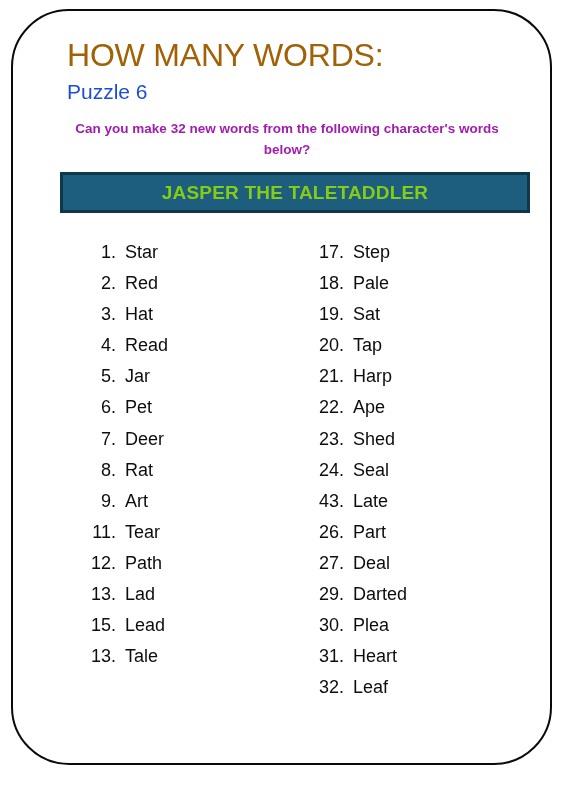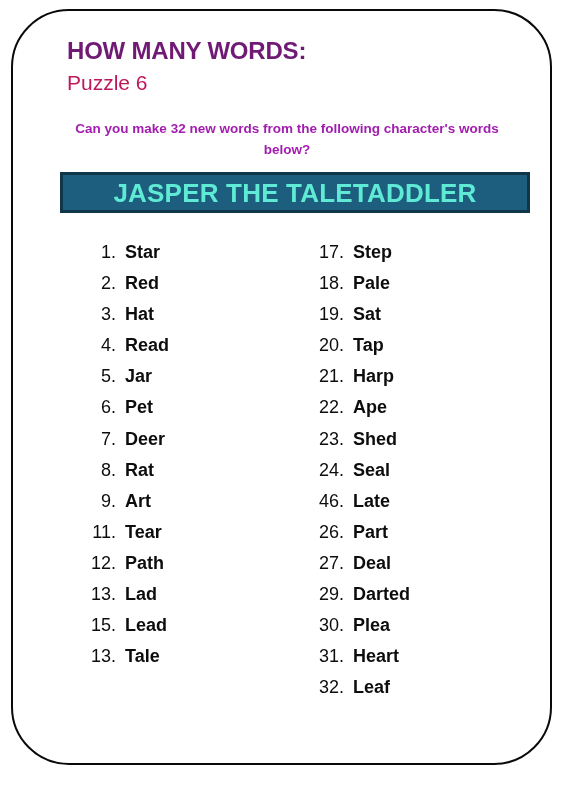--- a/index.html
+++ b/index.html
@@ -28,34 +28,34 @@
   }
 
   #header-block {
     position: absolute;
     left: 54px;
     top: 26px;
     width: 440px;
   }
 
   #page-title {
-    font-size: 24px;
-    font-weight: bold;
+    font-size: 32px;
+    font-weight: normal;
     letter-spacing: -0.2px;
     line-height: 1.15;
     margin: 0;
-    color: #701a75;
+    color: #a16207;
   }
 
   #puzzle-number {
     font-size: 21px;
     font-weight: normal;
     line-height: 1.25;
     margin: 5px 0 16px 0;
-    color: #be185d;
+    color: #1d4ed8;
   }
 
   #instructions {
     position: absolute;
     left: 54px;
     top: 108px;
     width: 440px;
     text-align: center;
     font-size: 13.5px;
     font-weight: bold;
@@ -71,22 +71,22 @@
     height: 41px;
     box-sizing: border-box;
     background: #1d5d7e;
     border: 3px solid #10364a;
     display: flex;
     align-items: center;
     justify-content: center;
   }
 
   #character-banner-label {
-    color: #5eead4;
-    font-size: 26px;
+    color: #84cc16;
+    font-size: 19px;
     font-weight: bold;
     letter-spacing: 0.2px;
     line-height: 1;
   }
 
   #words-grid {
     position: absolute;
     left: 47px;
     top: 226px;
     width: 470px;
@@ -112,21 +112,20 @@
 
   .word-index {
     display: inline-block;
     width: 44px;
     text-align: right;
     flex: 0 0 44px;
   }
 
   .word-text {
     padding-left: 9px;
-    font-weight: bold;
   }
 
   #words-grid .word-column:nth-child(1) .word-item { padding-left: 12px; }
   #words-grid .word-column:nth-child(2) .word-item { padding-left: 5px; align-items: flex-end; }
 </style>
 </head>
 <body>
 
 <div id="worksheet-card">
 
@@ -227,21 +226,21 @@
         </div>
         <div class="word-item">
           <span class="word-index">23.</span>
           <span class="word-text">Shed</span>
         </div>
         <div class="word-item">
           <span class="word-index">24.</span>
           <span class="word-text">Seal</span>
         </div>
         <div class="word-item">
-          <span class="word-index">46.</span>
+          <span class="word-index">43.</span>
           <span class="word-text">Late</span>
         </div>
         <div class="word-item">
           <span class="word-index">26.</span>
           <span class="word-text">Part</span>
         </div>
         <div class="word-item">
           <span class="word-index">27.</span>
           <span class="word-text">Deal</span>
         </div>

